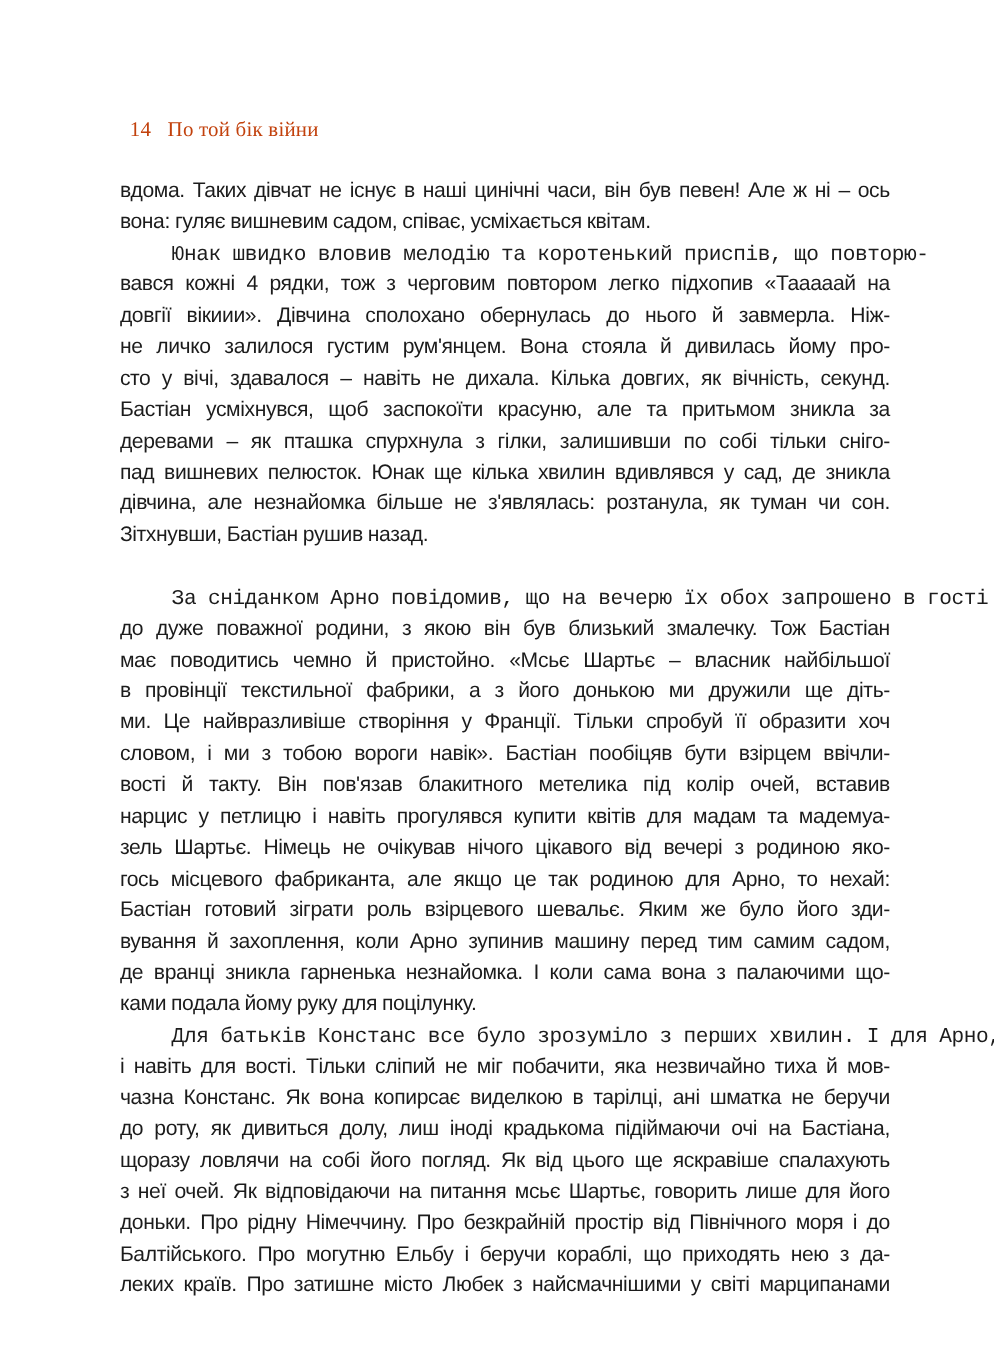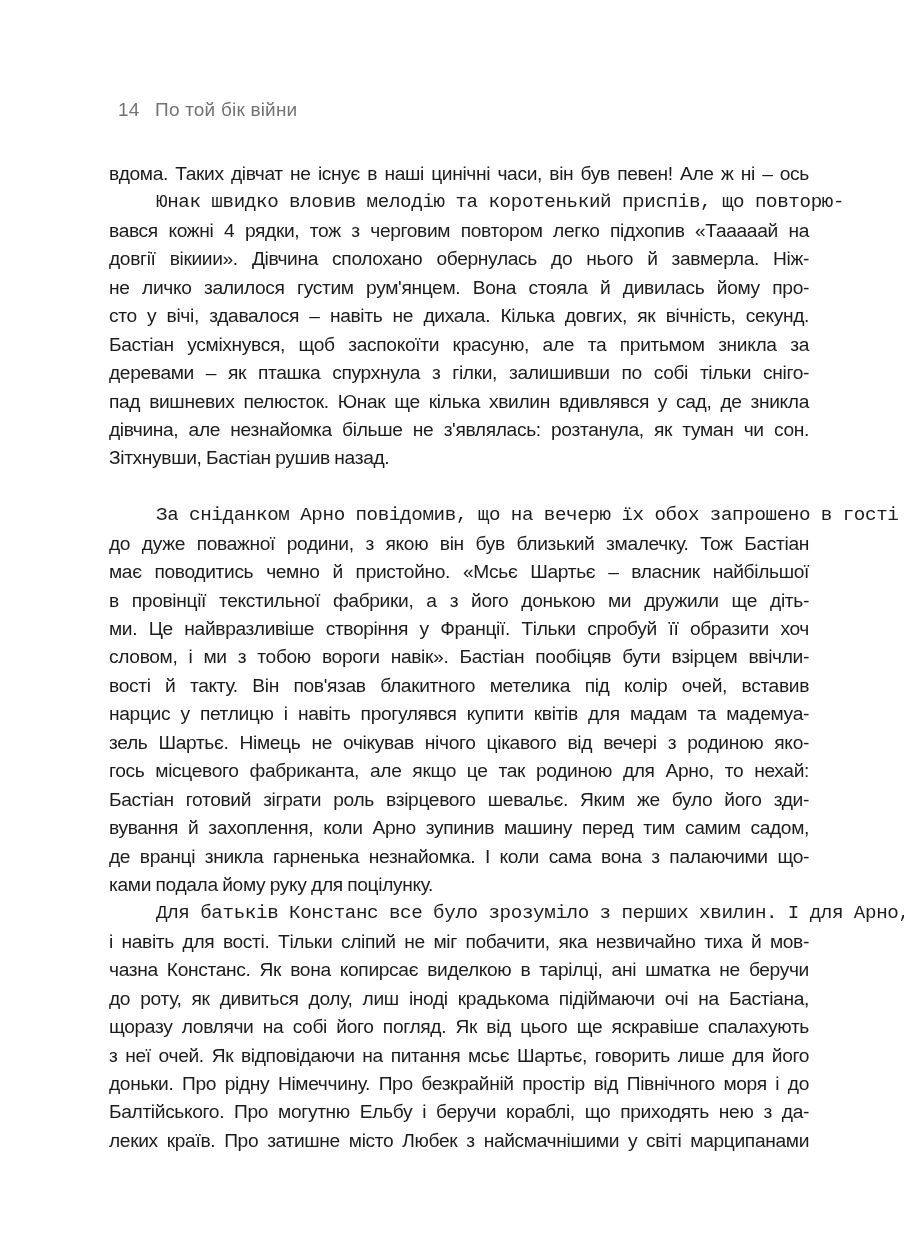--- a/index.html
+++ b/index.html
@@ -11,25 +11,26 @@
       width: 904px;
       height: 1240px;
       position: relative;
       overflow: hidden;
       font-family: "Liberation Sans", "DejaVu Sans", sans-serif;
       color: #1c1c1c;
     }
     .running-head {
       position: absolute;
       left: 118px;
-      top: 99px;
+      top: 108px;
       font-size: 19px;
-      color: #737373;
+      color: #c2410c;
       letter-spacing: 0.2px;
       white-space: nowrap;
+      font-family: Liberation Serif, serif;
     }
     .running-head .page-num {
       margin-right: 10px;
     }
     .text-block {
       position: absolute;
       left: 109px;
       top: 160px;
       width: 700px;
     }
@@ -60,20 +61,21 @@
 
 <div class="running-head">
   <span class="page-num">14</span>
   <span class="book-title">По той бік війни</span>
 </div>
 
 <div class="text-block">
 
   <div>
     <div class="line">вдома. Таких дівчат не існує в наші цинічні часи, він був певен! Але ж ні – ось</div>
+    <div class="line last">вона: гуляє вишневим садом, співає, усміхається квітам.</div>
   </div>
 
   <div>
     <div class="line indent">Юнак швидко вловив мелодію та коротенький приспів, що повторю-</div>
     <div class="line">вався кожні 4 рядки, тож з черговим повтором легко підхопив «Тааааай на</div>
     <div class="line">довгії вікиии». Дівчина сполохано обернулась до нього й завмерла. Ніж-</div>
     <div class="line">не личко залилося густим рум'янцем. Вона стояла й дивилась йому про-</div>
     <div class="line">сто у вічі, здавалося – навіть не дихала. Кілька довгих, як вічність, секунд.</div>
     <div class="line">Бастіан усміхнувся, щоб заспокоїти красуню, але та притьмом зникла за</div>
     <div class="line">деревами – як пташка спурхнула з гілки, залишивши по собі тільки сніго-</div>

